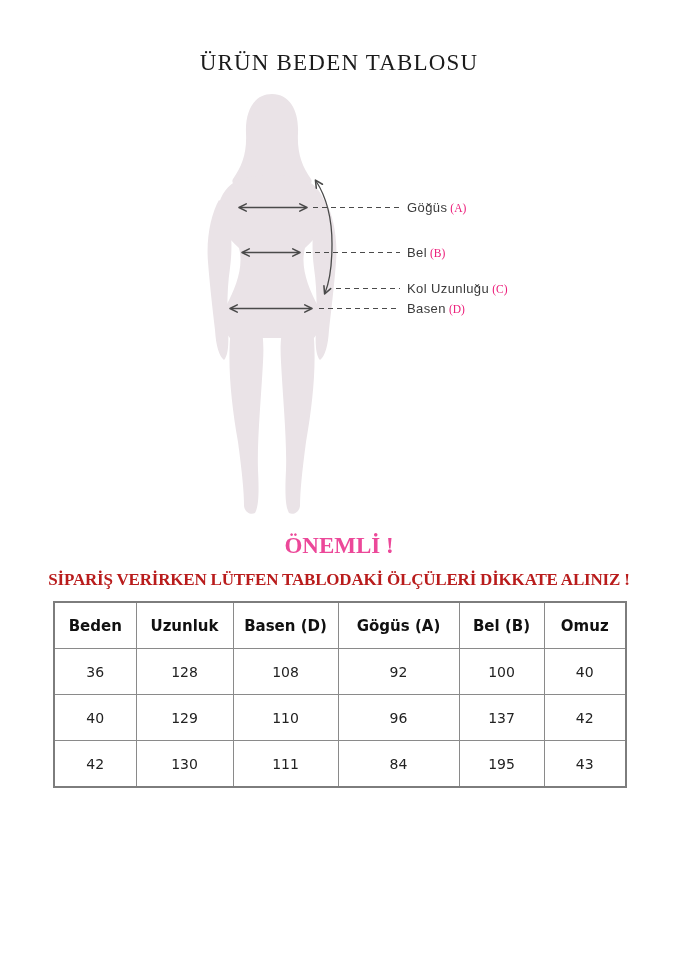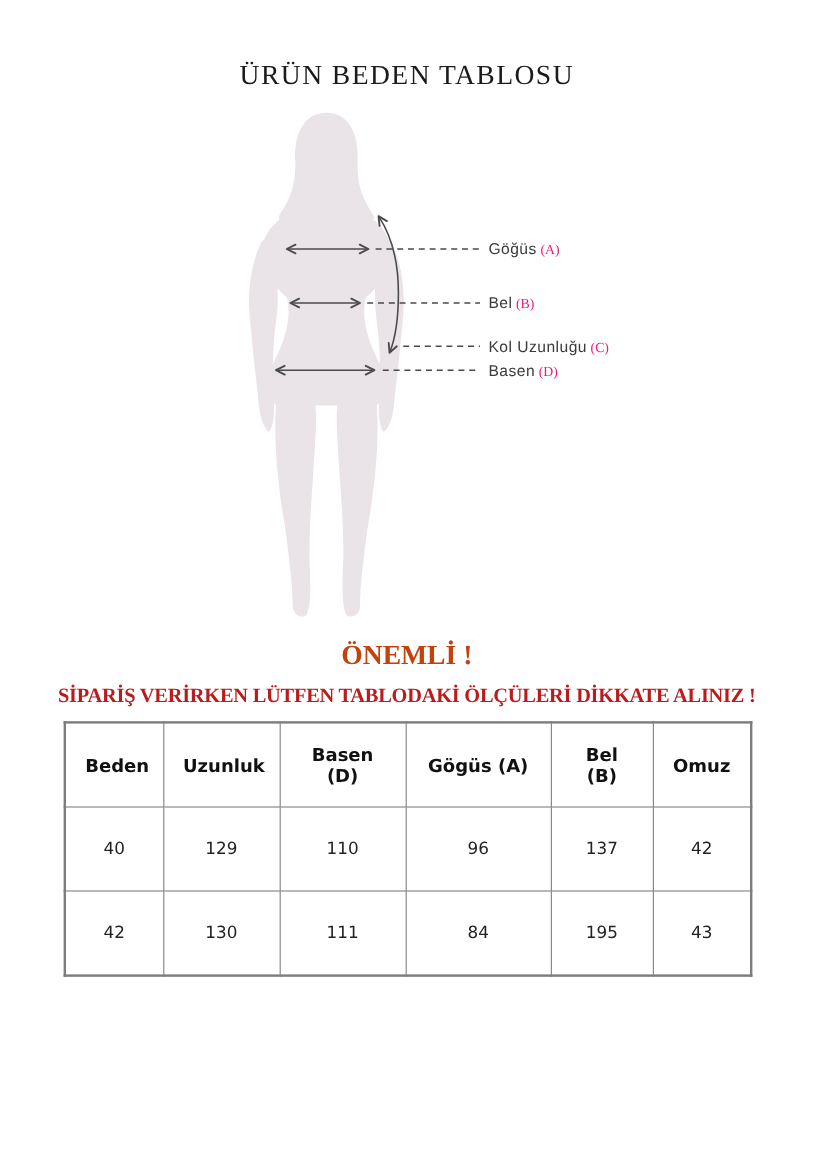--- a/index.html
+++ b/index.html
@@ -18,36 +18,36 @@
     position:absolute;left:407px;height:15px;line-height:15px;
     font-size:13px;color:#3a3a3a;letter-spacing:0.4px;white-space:nowrap;
   }
   .m-label .code{
     font-family:"Liberation Serif",serif;font-size:11.5px;
     color:#EC1A78;margin-left:3px;letter-spacing:0;
   }
   .notice-heading{
     position:absolute;top:533px;left:0;right:0;text-align:center;
     font-family:"Liberation Serif",serif;font-weight:bold;font-size:23px;
-    color:#c2410c;
+    color:#ec4899;
   }
   .notice-sub{
     position:absolute;top:570px;left:0;right:0;text-align:center;
     font-family:"Liberation Serif",serif;font-weight:bold;font-size:17px;
     letter-spacing:-0.2px;color:#b91c1c;white-space:nowrap;
   }
   table.size-table{
     position:absolute;top:601px;left:53px;width:572px;
     border-collapse:collapse;table-layout:fixed;
     border:2px solid #7d7d7d;
     font-family:"DejaVu Sans","Liberation Sans",sans-serif;
   }
   .size-table th,.size-table td{
     border:1px solid #8a8a8a;text-align:center;vertical-align:middle;
-    padding:16px;
+    padding:4px;
   }
   .size-table th{height:37px;font-size:15px;font-weight:bold;color:#111111;}
   .size-table td{height:37px;font-size:14px;font-weight:normal;color:#222222;}
 </style>
 </head>
 <body>
 
 <div class="page">
 
   <div class="page-title">ÜRÜN BEDEN TABLOSU</div>
@@ -115,20 +115,28 @@
           <th>Beden</th>
           <th>Uzunluk</th>
           <th>Basen (D)</th>
           <th>Gögüs (A)</th>
           <th>Bel (B)</th>
           <th>Omuz</th>
         </tr>
     </thead>
     <tbody>
         <tr>
+          <td>36</td>
+          <td>128</td>
+          <td>108</td>
+          <td>92</td>
+          <td>100</td>
+          <td>40</td>
+        </tr>
+        <tr>
           <td>40</td>
           <td>129</td>
           <td>110</td>
           <td>96</td>
           <td>137</td>
           <td>42</td>
         </tr>
         <tr>
           <td>42</td>
           <td>130</td>

